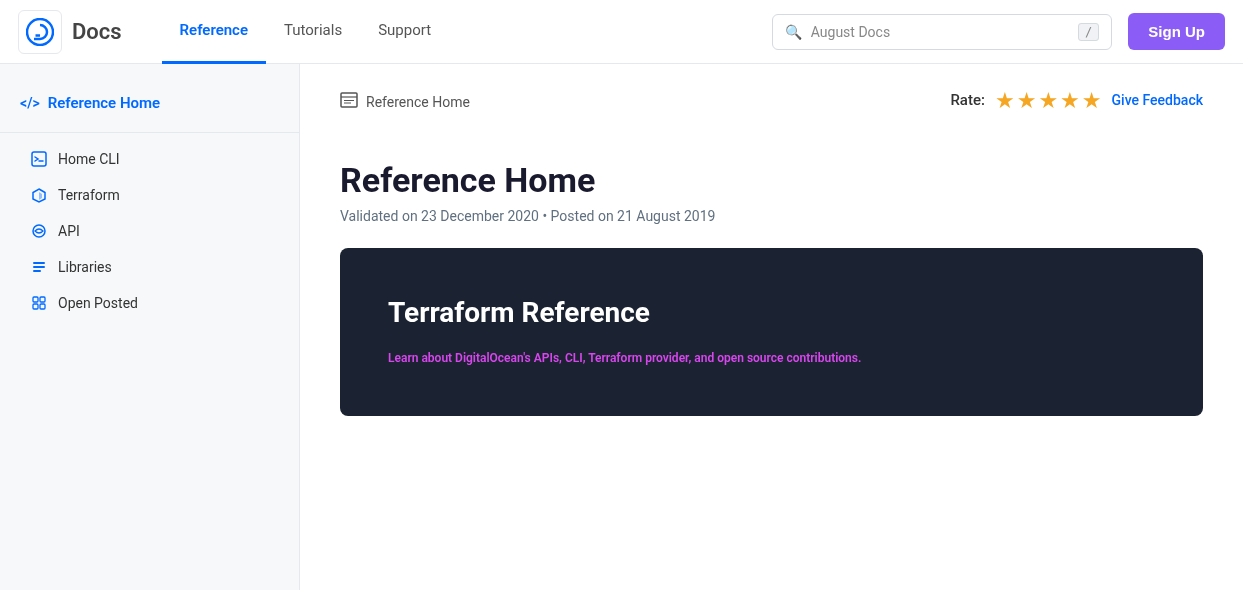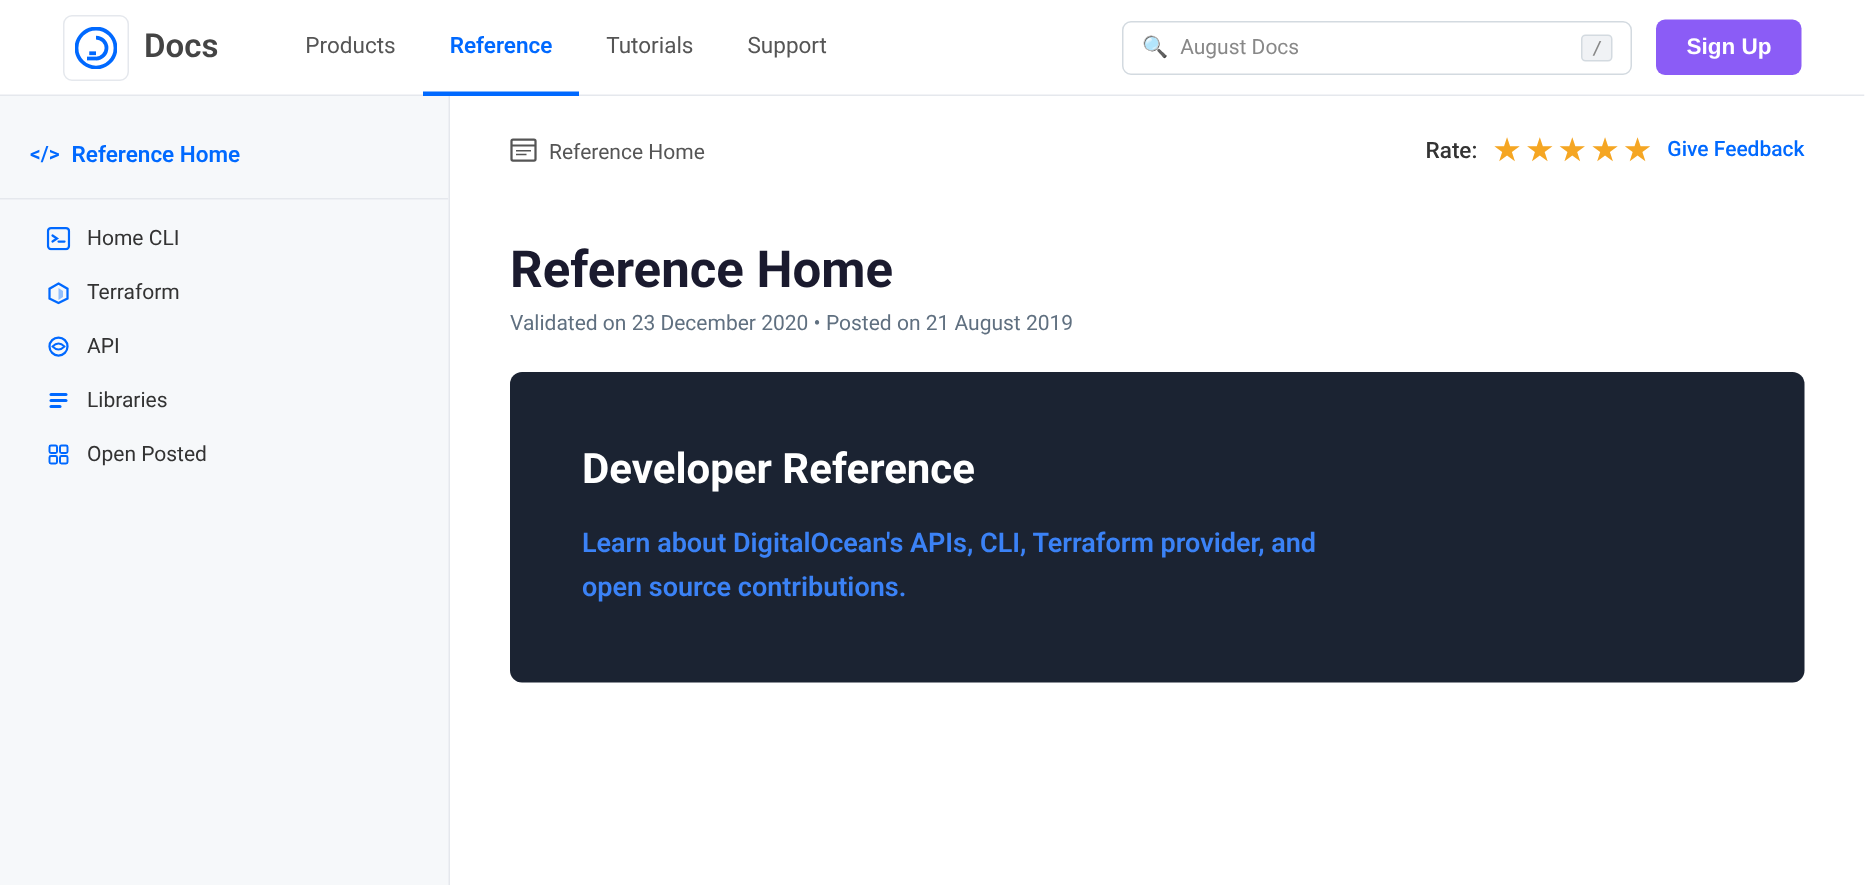--- a/index.html
+++ b/index.html
@@ -2,21 +2,21 @@
 <html><head>
   <meta charset="utf-8">
   <style>
     * { margin: 0; padding: 0; box-sizing: border-box; }
     body { font-family: -apple-system, BlinkMacSystemFont, 'Segoe UI', Roboto, sans-serif; background: #fff; color: #333; }
 
     
     .header {
       display: flex;
       align-items: center;
-      padding: 0 42px;
+      padding: 0 18px;
       height: 64px;
       border-bottom: 1px solid #e5e8ed;
       background: #fff;
       position: relative;
     }
     .logo-area {
       display: flex;
       align-items: center;
       gap: 10px;
       text-decoration: none;
@@ -213,23 +213,23 @@
       padding: 48px 48px;
       max-width: 870px;
     }
     .hero-title {
       font-size: 28px;
       font-weight: 700;
       color: #fff;
       margin-bottom: 20px;
     }
     .hero-description {
-      font-size: 18px;
-      font-weight: 600;
-      color: #3b82f6;
+      font-size: 12px;
+      font-weight: 600;
+      color: #d946ef;
       line-height: 1.6;
       max-width: 500px;
     }
   </style>
 </head>
 <body>
 
 <header class="header">
   <a class="logo-area" href="#">
     <div class="logo-icon">
@@ -237,21 +237,20 @@
         <circle cx="14" cy="14" r="13" stroke="#0069ff" stroke-width="2.5" fill="none"></circle>
         <path d="M14 7 A7 7 0 0 1 14 21" stroke="#0069ff" stroke-width="2.5" fill="none"></path>
         <line x1="14" y1="21" x2="8" y2="21" stroke="#0069ff" stroke-width="2.5"></line>
         <line x1="14" y1="17.5" x2="9.5" y2="17.5" stroke="#0069ff" stroke-width="2.5"></line>
       </svg>
     </div>
     <span class="logo-text">Docs</span>
   </a>
 
   <nav class="nav">
-    <a class="nav-item" href="#">Products</a>
     <a class="nav-item active" href="#">Reference</a>
     <a class="nav-item" href="#">Tutorials</a>
     <a class="nav-item" href="#">Support</a>
   </nav>
 
   <div class="search-area">
     <div class="search-box">
       <span class="search-icon-svg">🔍</span>
       <span class="search-placeholder">August Docs</span>
       <span class="search-slash">/</span>
@@ -355,18 +354,18 @@
 
     <h1 class="page-title">Reference Home</h1>
 
     <p class="page-meta">
       <span>Validated on 23 December 2020</span>
       <span> • </span>
       <span>Posted on 21 August 2019</span>
     </p>
 
     <div class="hero-card">
-      <h2 class="hero-title">Developer Reference</h2>
+      <h2 class="hero-title">Terraform Reference</h2>
       <p class="hero-description">Learn about DigitalOcean's APIs, CLI, Terraform provider, and open source contributions.</p>
     </div>
 
   </main>
 </div>
 
 </body></html>

